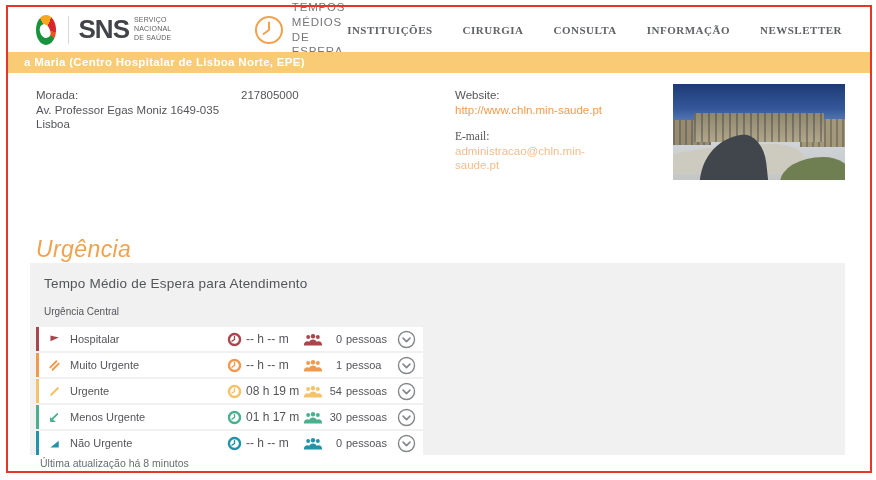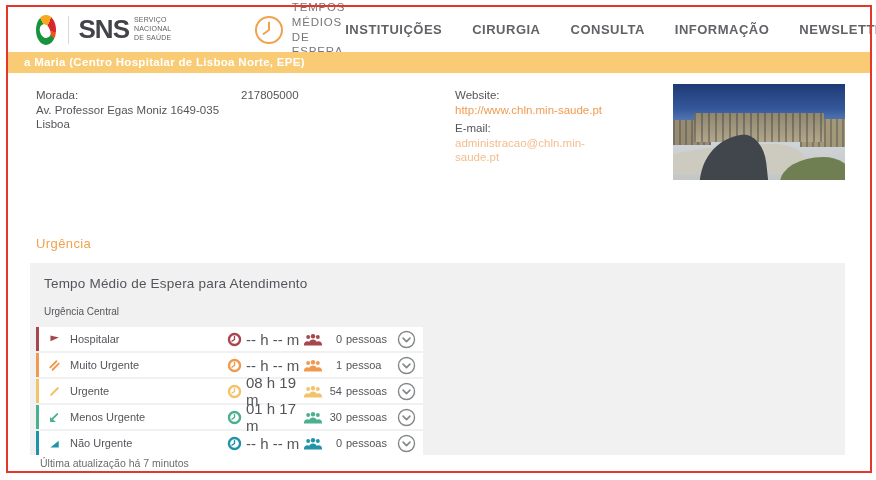--- a/index.html
+++ b/index.html
@@ -16,36 +16,36 @@
     background:conic-gradient(from 210deg,#17933b 0 34%,#f6a81f 34% 48%,#d7262c 48% 70%,#e8531f 70% 80%,#17933b 80% 100%); }
   .sns-globe::after { content:""; position:absolute; left:22%; top:30%; width:52%; height:46%;
     background:#fff; border-radius:55% 60% 45% 55%; transform:rotate(-18deg); }
   .logo-divider { width:1px; height:28px; background:#d8d8d8; margin:0 10px 0 12px; }
   .sns-word { font-size:26px; font-weight:bold; color:#43444a; letter-spacing:-1px; }
   .sns-tagline { font-size:7px; color:#5f6064; line-height:1.25; margin-left:5px; letter-spacing:.2px; }
   .site-logo { display:flex; align-items:center; margin-left:72px; cursor:pointer; }
   .clock-badge { width:30px; height:30px; flex:0 0 auto; color:var(--accent-orange); }
   .site-title { font-size:11.5px; color:#75767a; line-height:1.3; margin-left:8px; letter-spacing:.8px; }
   .nav { margin-left:auto; display:flex; gap:30px; padding-right:28px; }
-  .nav a { font-size:13px; font-weight:bold; color:var(--nav-grey); letter-spacing:.5px;
-           text-decoration:none; cursor:pointer; }
+  .nav a { font-size:11px; font-weight:bold; color:var(--nav-grey); letter-spacing:.5px;
+           text-decoration:none; cursor:pointer;font-family:Liberation Serif, serif; }
 
   
   .banner { position:absolute; left:8px; right:6px; top:52px; height:21px;
             background:var(--banner-bg); color:#fff; font-weight:bold; font-size:11.5px;
             line-height:21px; padding-left:16px; letter-spacing:.3px; white-space:nowrap; overflow:hidden; }
 
   
   .contact { position:absolute; left:8px; right:6px; top:88px; height:100px; font-size:11.5px; color:var(--text-grey); }
   .c-col { position:absolute; top:0; line-height:14px; }
   .c-label { margin-bottom:1px; }
   .c-morada { left:28px; width:195px; }
   .c-tel { left:233px; width:140px; }
   .c-web { left:447px; width:158px; }
-  .c-web .lbl2 { margin-top:4px; }
+  .c-web .lbl2 { margin-top:12px;font-family:Liberation Serif, serif; }
   .link-orange { color:var(--link-orange); text-decoration:none; cursor:pointer; display:block; word-wrap:break-word; }
   .link-light { color:var(--link-light-orange); text-decoration:none; cursor:pointer; display:block; word-wrap:break-word; }
 
   
   .photo { position:absolute; left:665px; top:-4px; width:172px; height:96px; overflow:hidden;
     background:linear-gradient(180deg,#1e3a75 0%,#35589b 26%,#6c8fc4 48%,#b8c8de 56%,#cfd4d8 62%,#c4c6c6 100%); }
   .ph-bldg-main { position:absolute; left:12%; top:30%; width:76%; height:30%;
     background:repeating-linear-gradient(90deg,rgba(40,45,60,.35) 0 2px,transparent 2px 7px),
                linear-gradient(180deg,#8f876f,#b3a78a); }
   .ph-bldg-left { position:absolute; left:0; top:38%; width:22%; height:26%;
@@ -53,33 +53,33 @@
   .ph-bldg-right { position:absolute; right:0; top:36%; width:26%; height:30%;
     background:repeating-linear-gradient(90deg,rgba(40,45,60,.3) 0 2px,transparent 2px 6px),#a39878; }
   .ph-bridge { position:absolute; left:-12%; bottom:6%; width:88%; height:32%;
     background:#cdcac0; border-radius:100% 25% 0 0 / 100% 60% 0 0; }
   .ph-road { position:absolute; left:14%; bottom:-8%; width:40%; height:54%;
     background:#41464d; border-radius:70% 30% 0 0 / 100% 60% 0 0; transform:rotate(-6deg); }
   .ph-green { position:absolute; right:-4%; bottom:-10%; width:42%; height:34%;
     background:#6f7f52; border-radius:60% 40% 0 0 / 80% 60% 0 0; }
 
   
-  .section-title { position:absolute; left:36px; top:236px; font-size:13px;
-                   color:var(--accent-orange); letter-spacing:.4px; }
+  .section-title { position:absolute; left:36px; top:236px; font-size:23px;
+                   color:var(--accent-orange); letter-spacing:.4px;font-style:italic; }
   .panel { position:absolute; left:30px; top:263px; width:815px; height:192px; background:var(--panel-grey); }
   .panel-title { font-size:13.5px; color:var(--text-grey); margin:13px 0 0 14px; letter-spacing:.2px; }
   .subsection { font-size:10px; color:var(--text-grey); margin:15px 0 0 14px; }
   .rows { margin:10px 0 0 6px; width:387px; }
   .triage-row { height:24px; background:#fff; margin-bottom:2px; display:flex; align-items:center;
                 border-left:3px solid var(--row-color); }
   .triage-icon { width:13px; height:13px; color:var(--row-color); margin-left:9px; flex:0 0 auto; }
   .triage-label { font-size:11px; color:var(--text-grey); margin-left:9px; }
   .metrics { margin-left:auto; display:flex; align-items:center; margin-right:7px; }
   .m-clock { width:15px; height:15px; color:var(--row-color); flex:0 0 auto; }
-  .m-time { font-size:15px; color:var(--text-grey); width:58px; margin-left:4px; }
+  .m-time { font-size:12px; color:var(--text-grey); width:58px; margin-left:4px; }
   .m-people { width:18px; height:13px; color:var(--row-color); flex:0 0 auto; }
   .m-count { font-size:11px; color:var(--text-grey); width:18px; text-align:right; margin-left:2px; }
   .m-unit { font-size:11px; color:var(--text-grey); width:47px; margin-left:4px; }
   .chevron-btn { width:19px; height:19px; color:var(--chevron-grey); background:none; border:none;
                  padding:0; cursor:pointer; margin-left:4px; }
   .chevron-btn svg { width:19px; height:19px; display:block; }
   .last-update { position:absolute; left:40px; top:457px; font-size:10.5px; color:#6b6c70; }
 </style>
 </head>
 <body>
@@ -302,14 +302,14 @@
             <svg>
                 <use href="#sym-chevron"></use>
               </svg>
           </button>
         </div>
       </div>
 
     </div>
   </div>
 
-  <div class="last-update">Última atualização há 7 minutos</div>
+  <div class="last-update">Última atualização há 8 minutos</div>
 </div>
 
 </body></html>

